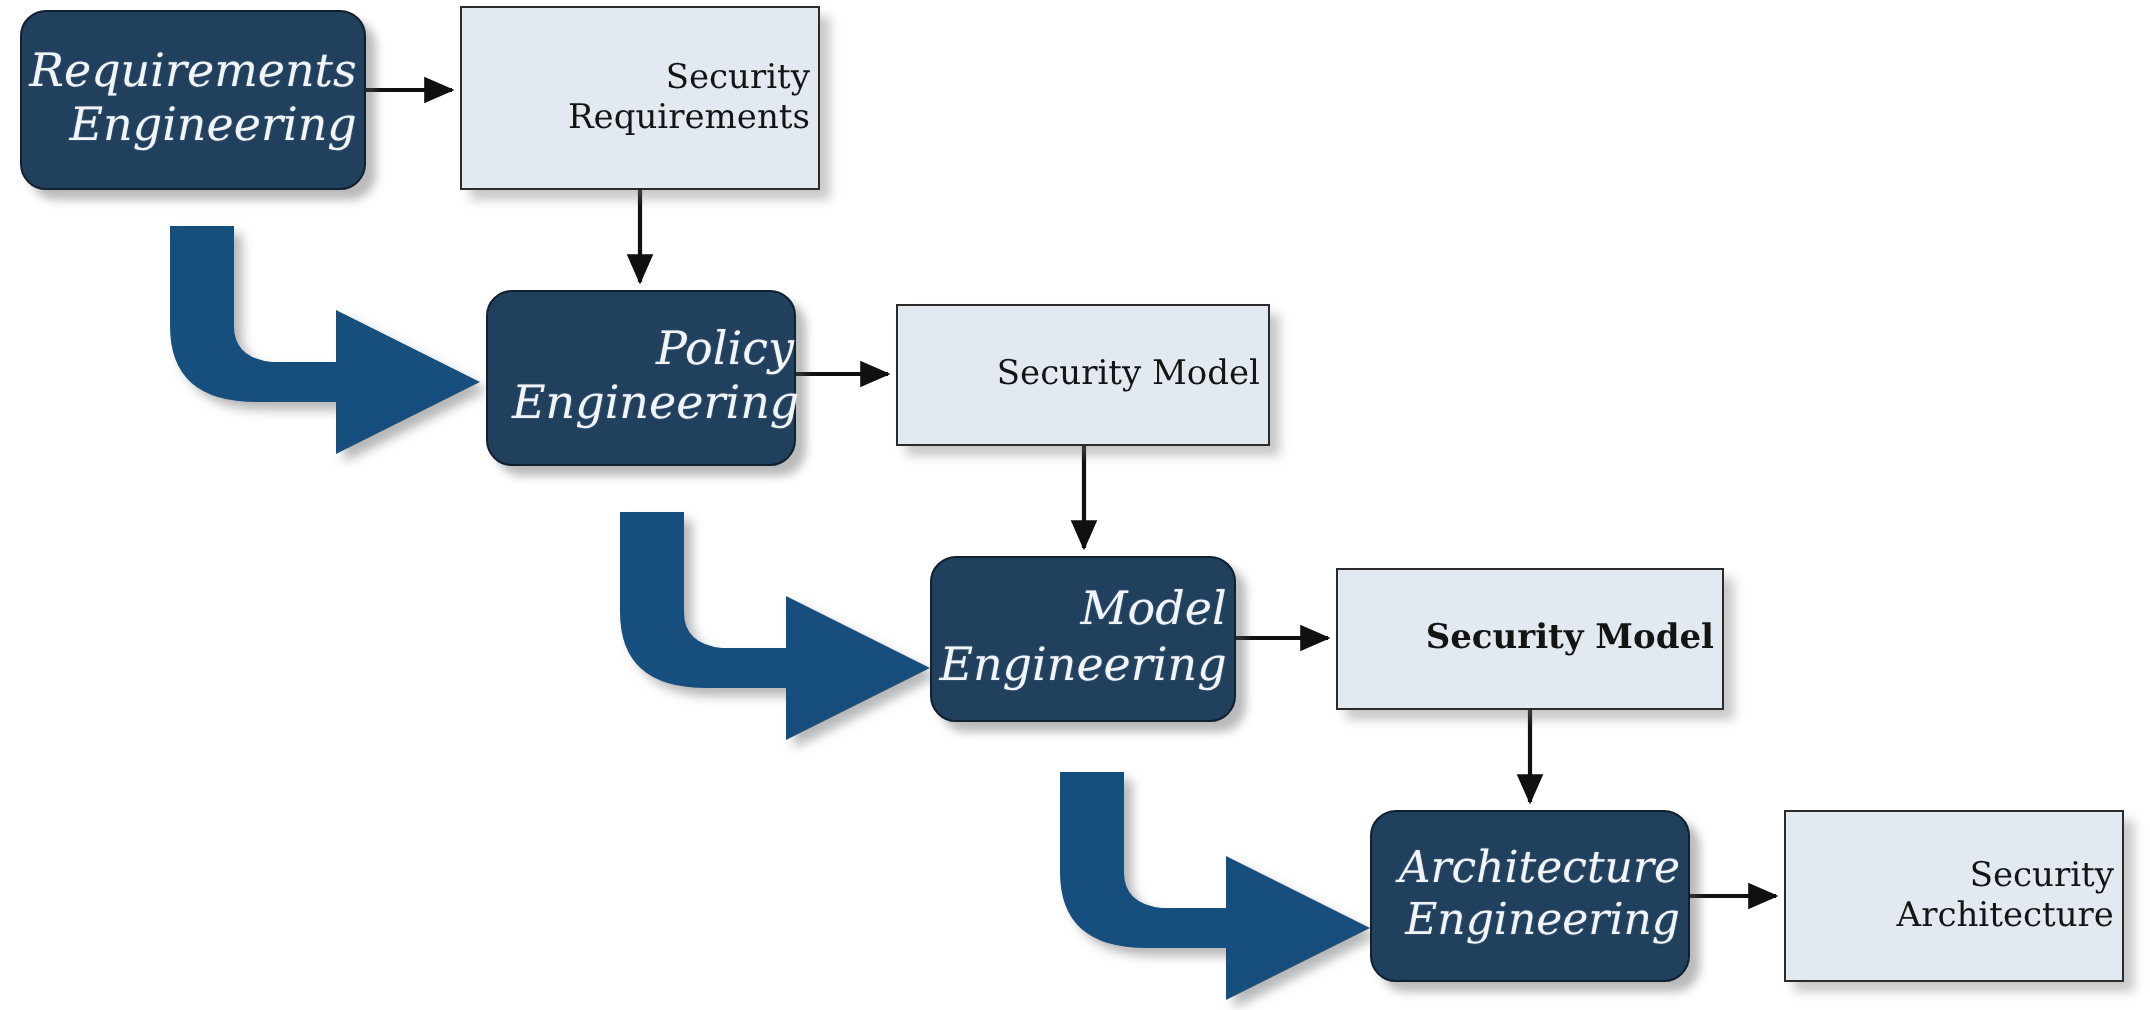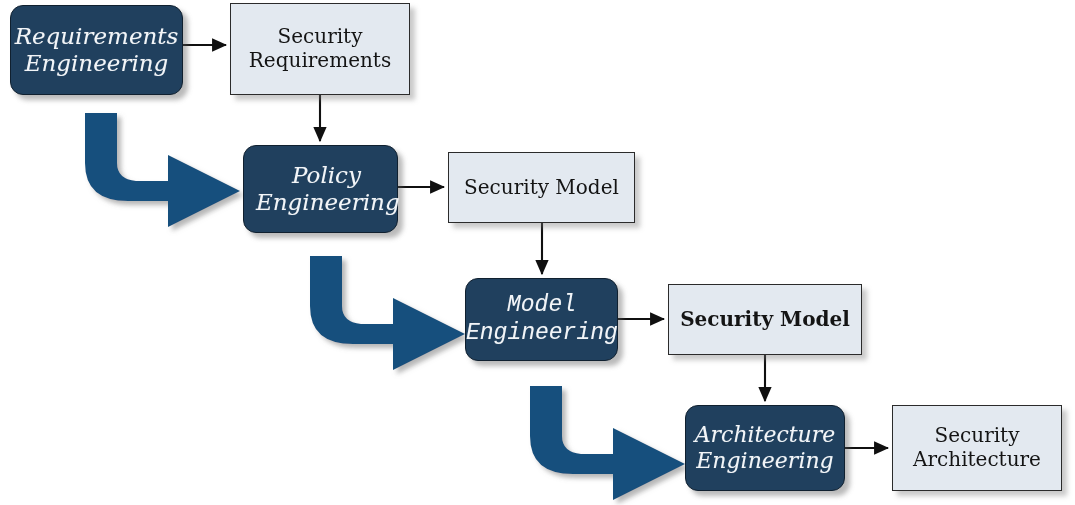--- a/index.html
+++ b/index.html
@@ -31,38 +31,39 @@
     align-items: center;
     justify-content: center;
     text-align: center;
     line-height: 1.18;
     z-index: 3;
   }
   .node .label {
     display: block;
     width: 100%;
     padding: 0 4px;
+    text-align: right;
   }
   .node.process {
     background: #20405e;
     color: #f2f5f8;
     border: 1.6px solid #10202f;
     border-radius: 13px;
     font-style: italic;
     font-size: 23px;
     box-shadow: 5px 5px 5px rgba(90,90,90,0.42);
     text-shadow: 0 0 1px rgba(255,255,255,0.25);
   }
   .node.artifact {
     background: #e3e9f0;
     color: #141414;
     border: 1.9px solid #2b2b2b;
     border-radius: 0;
     font-style: normal;
-    font-size: 20px;
+    font-size: 17px;
     box-shadow: 5px 5px 5px rgba(120,120,120,0.40);
   }
 </style>
 </head>
 <body>
 
 <div id="diagram">
 
   <svg id="svg-layer" viewBox="0 0 1075 505" xmlns="http://www.w3.org/2000/svg">
     <defs>
@@ -133,21 +134,21 @@
   </div>
 
   <div class="node process" style="left:243px; top:145px; width:155px; height:88px;padding-left:12px;">
     <span class="label"><span>Policy</span><br><span>Engineering</span></span>
   </div>
 
   <div class="node artifact" style="left:448px; top:152px; width:187px; height:71px;">
     <span class="label">Security Model</span>
   </div>
 
-  <div class="node process" style="left:465px; top:278px; width:153px; height:83px;font-family:Liberation Mono, monospace;">
+  <div class="node process" style="left:465px; top:278px; width:153px; height:83px;">
     <span class="label"><span>Model</span><br><span>Engineering</span></span>
   </div>
 
   <div class="node artifact" style="left:668px; top:284px; width:194px; height:71px;font-weight:bold;">
     <span class="label">Security Model</span>
   </div>
 
   <div class="node process" style="left:685px; top:405px; width:160px; height:86px; font-size:22px;">
     <span class="label"><span>Architecture</span><br><span>Engineering</span></span>
   </div>

